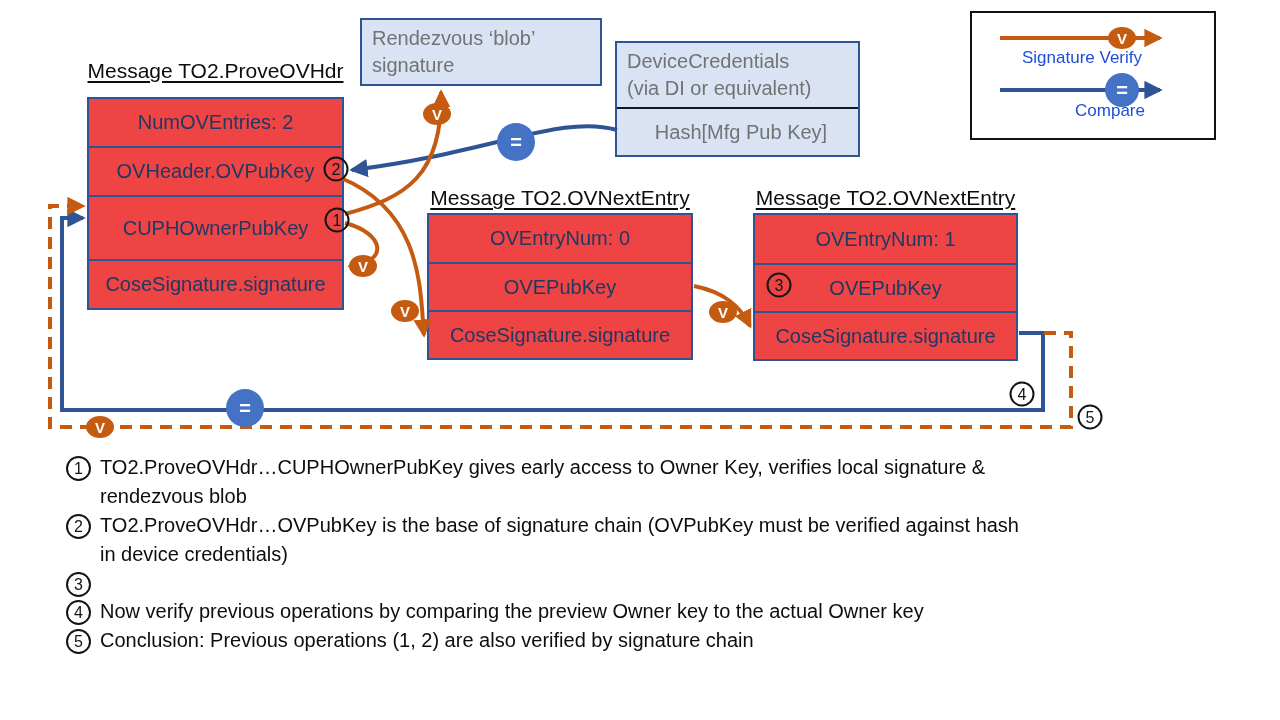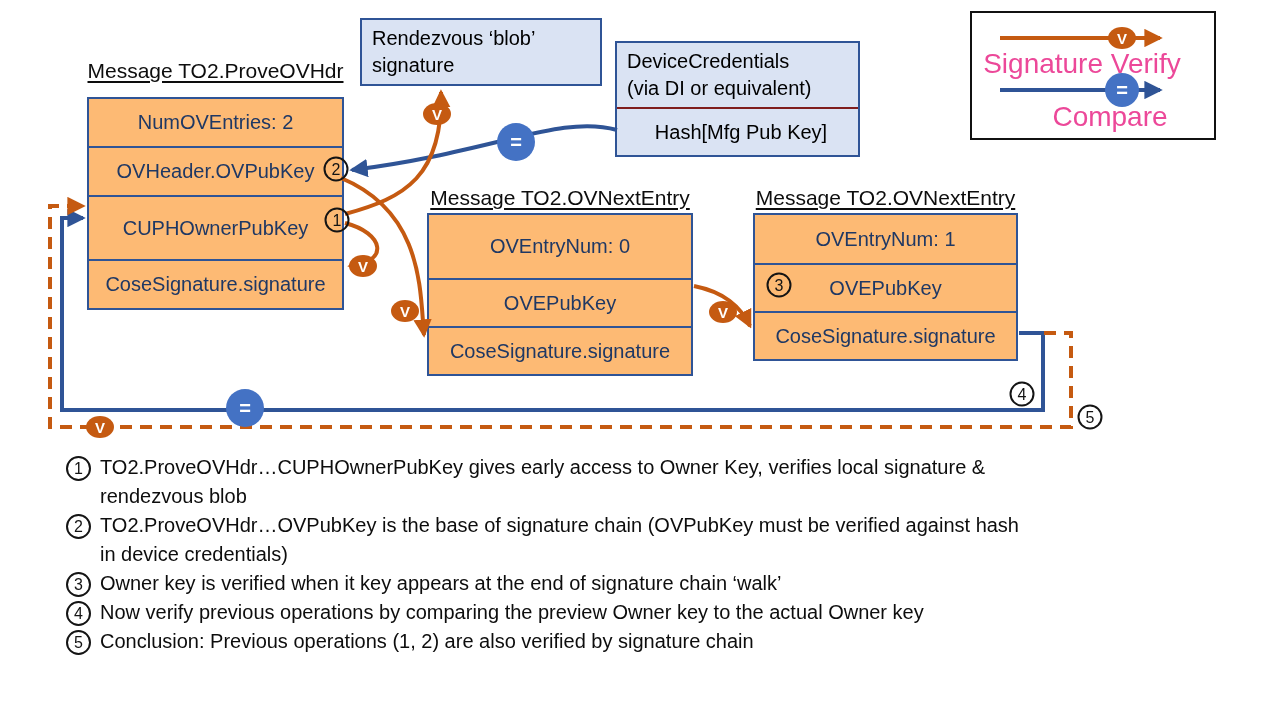--- a/index.html
+++ b/index.html
@@ -14,32 +14,32 @@
   
   .tbl-title {
     position:absolute; z-index:2;
     font-size:21px; color:#0d0d0d;
     text-decoration:underline; text-underline-offset:3px;
     text-align:center; white-space:nowrap;
   }
   .tbl { position:absolute; z-index:2; border:2px solid #2F5496; }
   .tbl .row {
     display:flex; align-items:center; justify-content:center;
-    background:#fdba74; color:#1F3864; font-size:20px; white-space:nowrap;
+    background:#ef4444; color:#1F3864; font-size:20px; white-space:nowrap;
   }
   .tbl .row + .row { border-top:2px solid #2F5496; }
 
   .box { position:absolute; z-index:2; border:2px solid #2F5496; background:#DAE3F3;
-         color:#000000; font-size:20px; line-height:27px; }
+         color:#737373; font-size:20px; line-height:27px; }
   .box .pad { padding:5px 10px; }
-  .box .divided { border-top:2px solid #7f1d1d; display:flex; align-items:center; justify-content:center;padding-left:7px; }
+  .box .divided { border-top:2px solid #0f172a; display:flex; align-items:center; justify-content:center;padding-left:7px; }
 
   
   .legend { position:absolute; z-index:2; border:2px solid #111; background:#fff; }
-  .legend-label { position:absolute; z-index:3; font-size:28px; color:#ec4899; text-align:center; }
+  .legend-label { position:absolute; z-index:3; font-size:17px; color:#1d4ed8; text-align:center; }
 
   
   .vbadge {
     position:absolute; z-index:6; width:28px; height:22px; border-radius:50%;
     background:#C55A11; color:#fff; font-size:15px; font-weight:bold;
     display:flex; align-items:center; justify-content:center;
     transform:translate(-50%,-50%); line-height:1;
   }
   .eqbadge {
     position:absolute; z-index:6; width:38px; height:38px; border-radius:50%;
@@ -89,21 +89,21 @@
   <div class="box" style="left:615px; top:41px; width:245px; height:116px;">
     <div class="pad" style="height:64px;">
       <div>DeviceCredentials</div>
       <div>(via DI or equivalent)</div>
     </div>
     <div class="divided" style="height:48px;">Hash[Mfg Pub Key]</div>
   </div>
 
   <div class="tbl-title" style="left:427px; top:186px; width:266px;">Message TO2.OVNextEntry</div>
   <div class="tbl" style="left:427px; top:213px; width:266px;">
-    <div class="row" style="height:63px;">OVEntryNum: 0</div>
+    <div class="row" style="height:47px;">OVEntryNum: 0</div>
     <div class="row" style="height:48px;">OVEPubKey</div>
     <div class="row" style="height:48px;">CoseSignature.signature</div>
   </div>
 
   <div class="tbl-title" style="left:753px; top:186px; width:265px;">Message TO2.OVNextEntry</div>
   <div class="tbl" style="left:753px; top:213px; width:265px;">
     <div class="row" style="height:48px;">OVEntryNum: 1</div>
     <div class="row" style="height:48px;">OVEPubKey</div>
     <div class="row" style="height:48px;">CoseSignature.signature</div>
   </div>
@@ -167,21 +167,20 @@
     </div>
     <div class="note-item">
       <span class="note-circ">2</span>
       <div class="note-text">
         <div>TO2.ProveOVHdr…OVPubKey is the base of signature chain (OVPubKey must be verified against hash</div>
         <div>in device credentials)</div>
       </div>
     </div>
     <div class="note-item">
       <span class="note-circ">3</span>
-      <div class="note-text">Owner key is verified when it key appears at the end of signature chain ‘walk’</div>
     </div>
     <div class="note-item">
       <span class="note-circ">4</span>
       <div class="note-text">Now verify previous operations by comparing the preview Owner key to the actual Owner key</div>
     </div>
     <div class="note-item">
       <span class="note-circ">5</span>
       <div class="note-text">Conclusion: Previous operations (1, 2) are also verified by signature chain</div>
     </div>
   </div>

